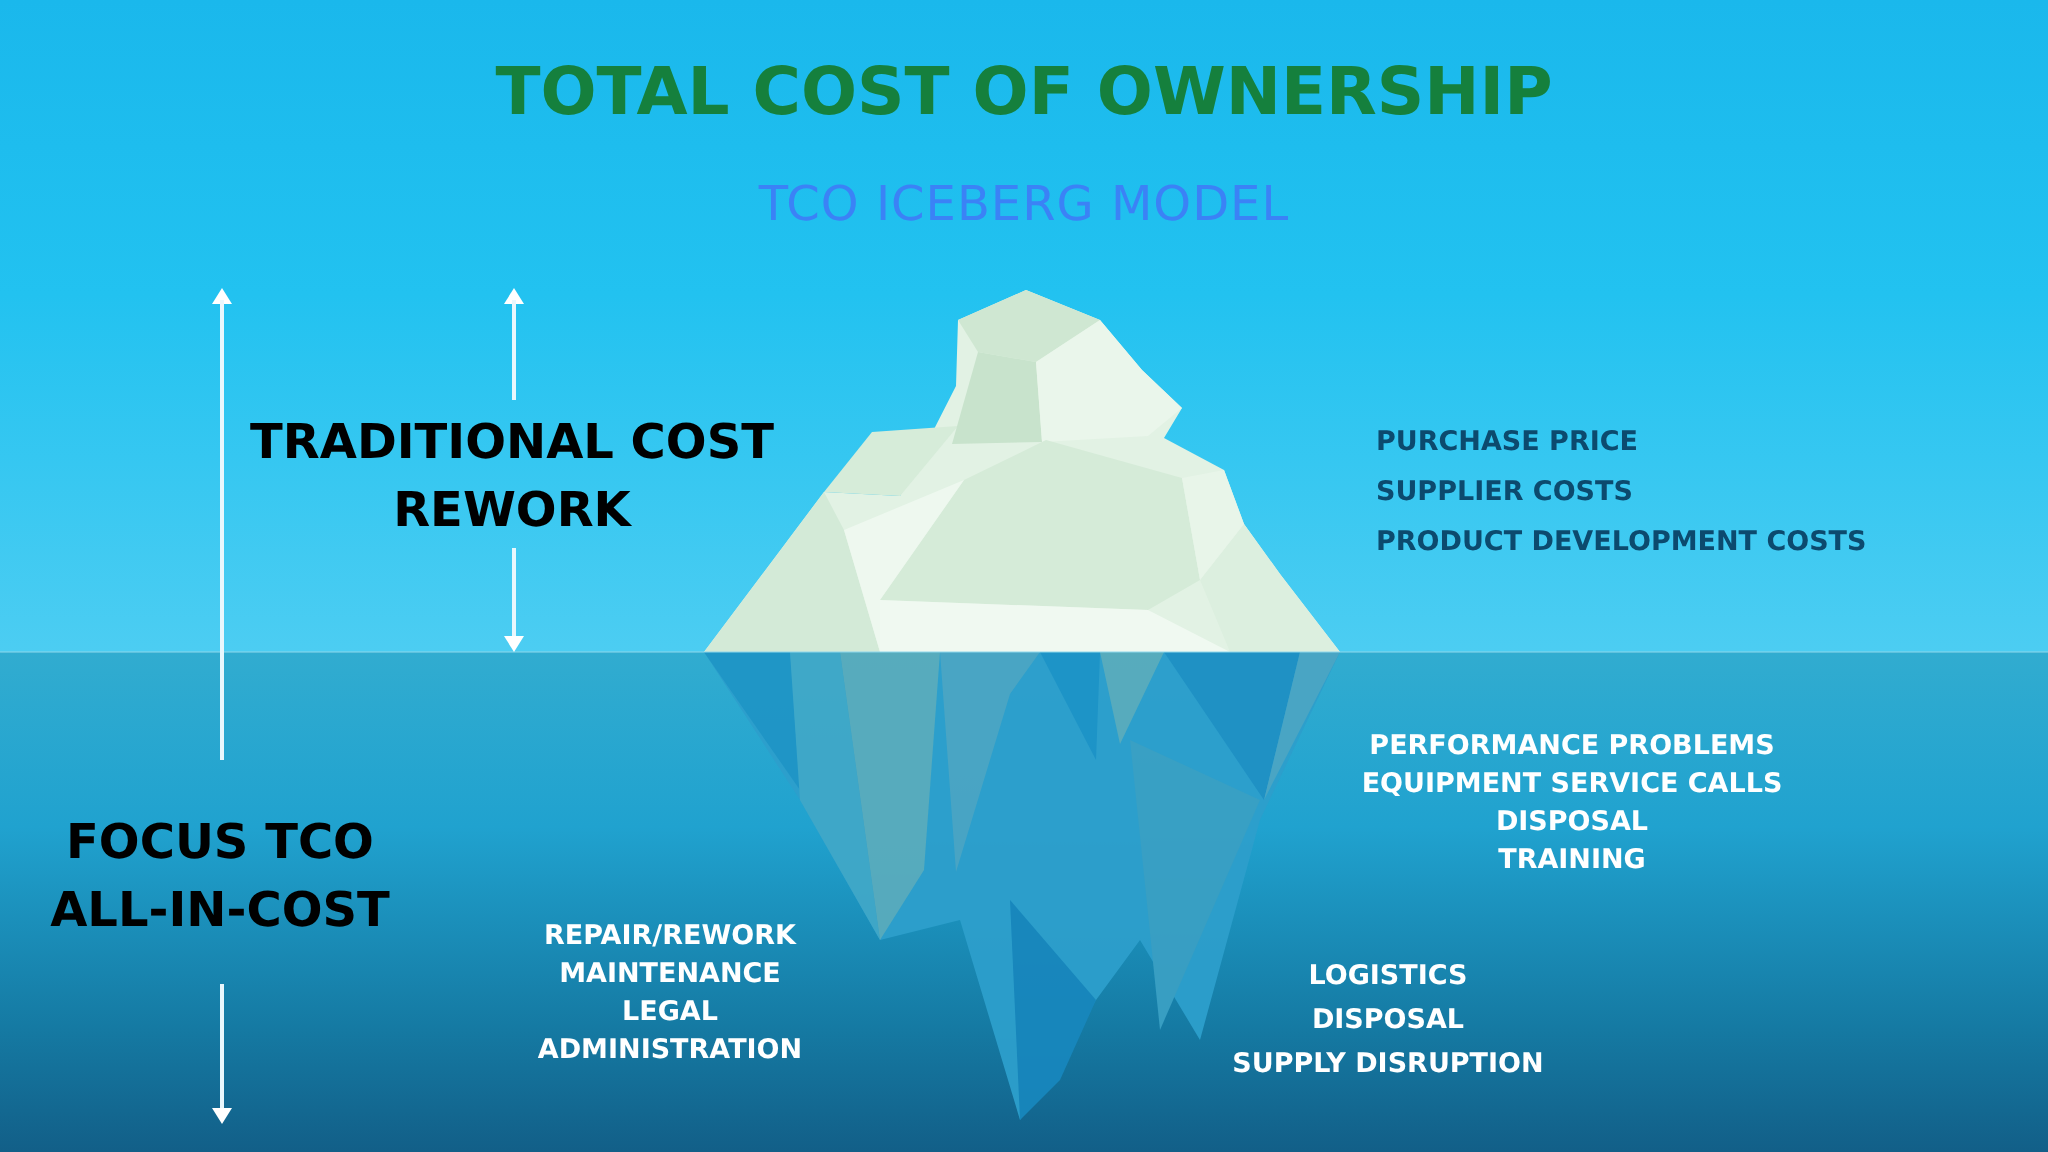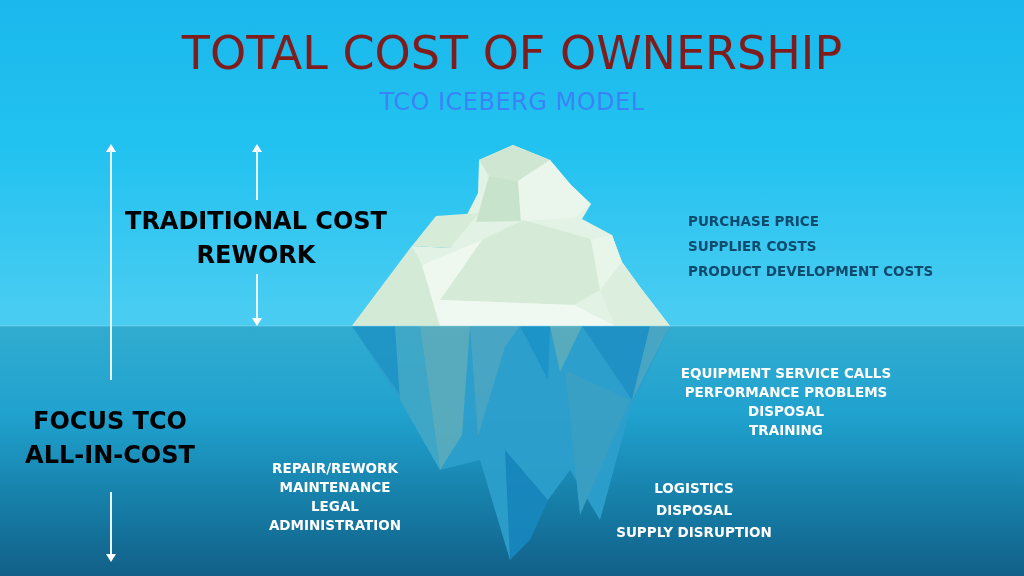--- a/index.html
+++ b/index.html
@@ -4,21 +4,21 @@
 <style>
   html, body { margin: 0; padding: 0; }
   body { width: 1024px; height: 576px; overflow: hidden; font-family: "DejaVu Sans", sans-serif; }
   .canvas { position: relative; width: 1024px; height: 576px; overflow: hidden; }
   .sky { position: absolute; left: 0; top: 0; width: 1024px; height: 326px;
          background: linear-gradient(180deg, #1ab8ec 0%, #22c2f0 45%, #4ccdf2 100%); }
   .sea { position: absolute; left: 0; top: 326px; width: 1024px; height: 250px;
          background: linear-gradient(180deg, #31acd0 0%, #20a2cf 35%, #157aa3 75%, #125f88 100%); }
   .iceberg { position: absolute; left: 0; top: 0; width: 1024px; height: 576px; }
   .title { position: absolute; left: 0; width: 1024px; top: 26px; text-align: center;
-           color: #7f1d1d; font-weight: normal; font-size: 46px; letter-spacing: 0px; }
+           color: #15803d; font-weight: bold; font-size: 33px; letter-spacing: 0px; }
   .subtitle { position: absolute; left: 0; width: 1024px; top: 88px; text-align: center;
               color: #3b82f6; font-size: 24px; font-weight: normal; letter-spacing: 0.5px; }
   .label-big { position: absolute; color: #000000; font-weight: bold; text-align: center; font-size: 24px; line-height: 34px; }
   .list { position: absolute; font-weight: bold; font-size: 13.5px; line-height: 19px; }
   .list.dark { color: #0c4a6e; line-height: 25px; }
   .list.light { color: #fff; text-align: center; }
   .arrow { position: absolute; width: 2px; background: #e9f7fd; }
   .head-up, .head-down { position: absolute; width: 0; height: 0; border-left: 5px solid transparent; border-right: 5px solid transparent; }
   .head-up { border-bottom: 8px solid #fff; }
   .head-down { border-top: 8px solid #fff; }
@@ -83,22 +83,22 @@
     <div>ALL-IN-COST</div>
   </div>
 
   <div class="list dark" style="left:688px; top:209px;">
     <div>PURCHASE PRICE</div>
     <div>SUPPLIER COSTS</div>
     <div>PRODUCT DEVELOPMENT COSTS</div>
   </div>
 
   <div class="list light" style="left:670px; top:364px; width:232px;">
+    <div>PERFORMANCE PROBLEMS</div>
     <div>EQUIPMENT SERVICE CALLS</div>
-    <div>PERFORMANCE PROBLEMS</div>
     <div>DISPOSAL</div>
     <div>TRAINING</div>
   </div>
 
   <div class="list light" style="left:252px; top:459px; width:166px;">
     <div>REPAIR/REWORK</div>
     <div>MAINTENANCE</div>
     <div>LEGAL</div>
     <div>ADMINISTRATION</div>
   </div>

